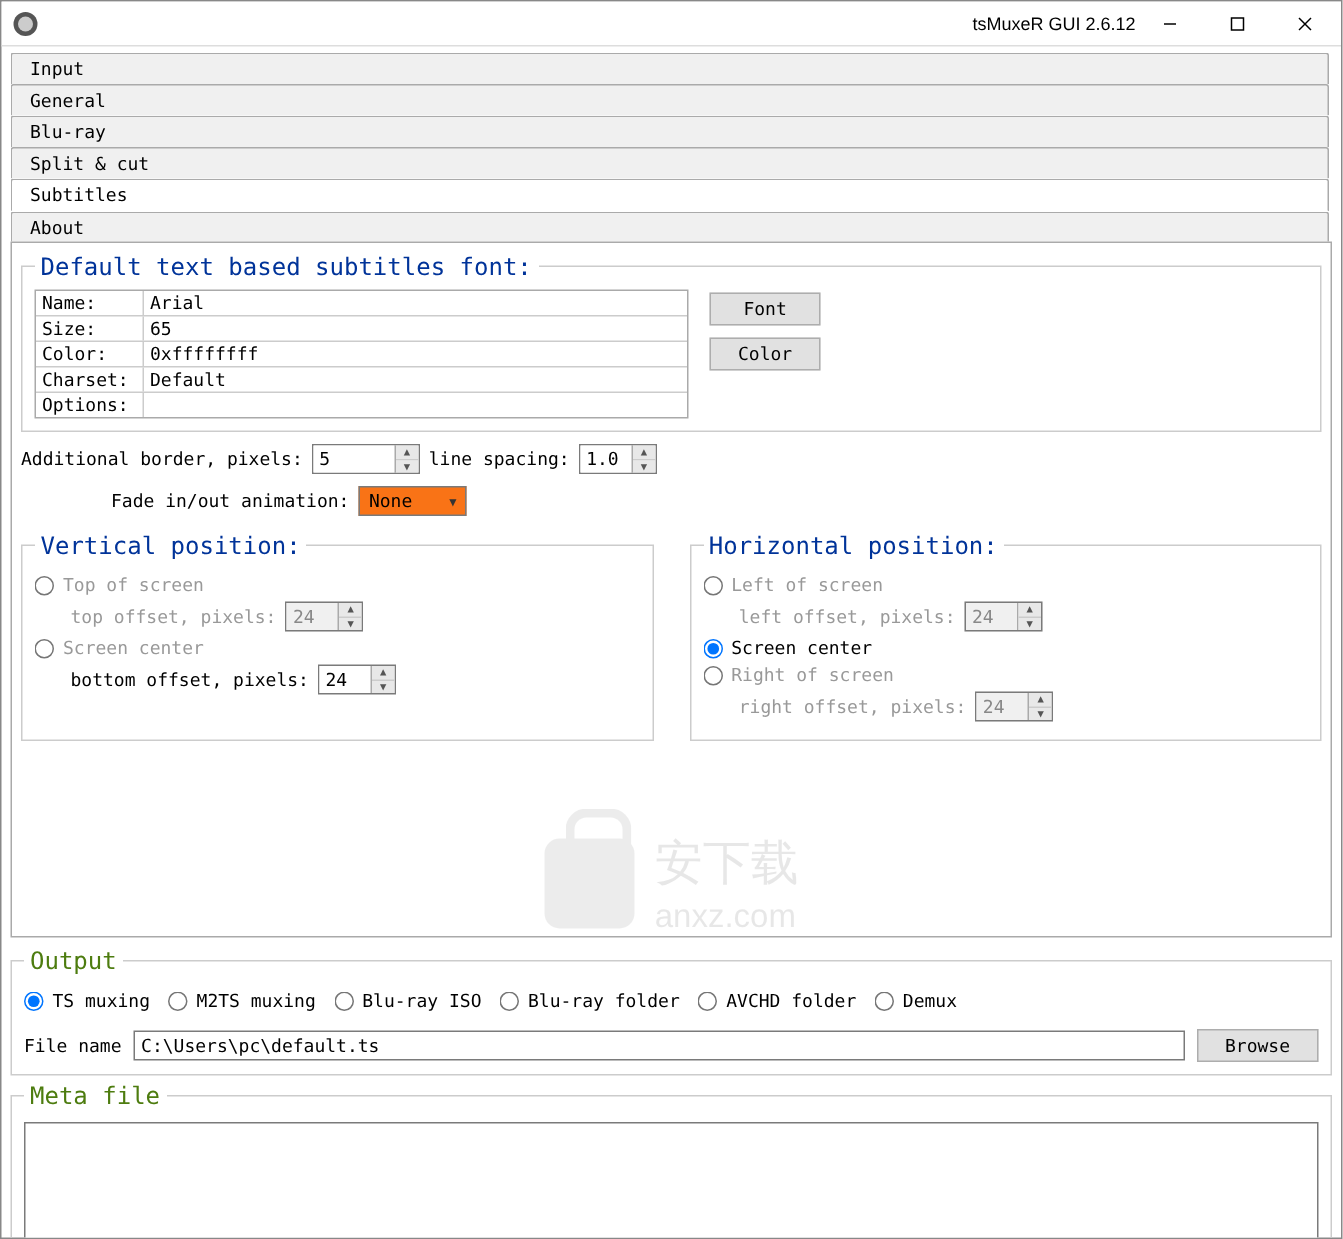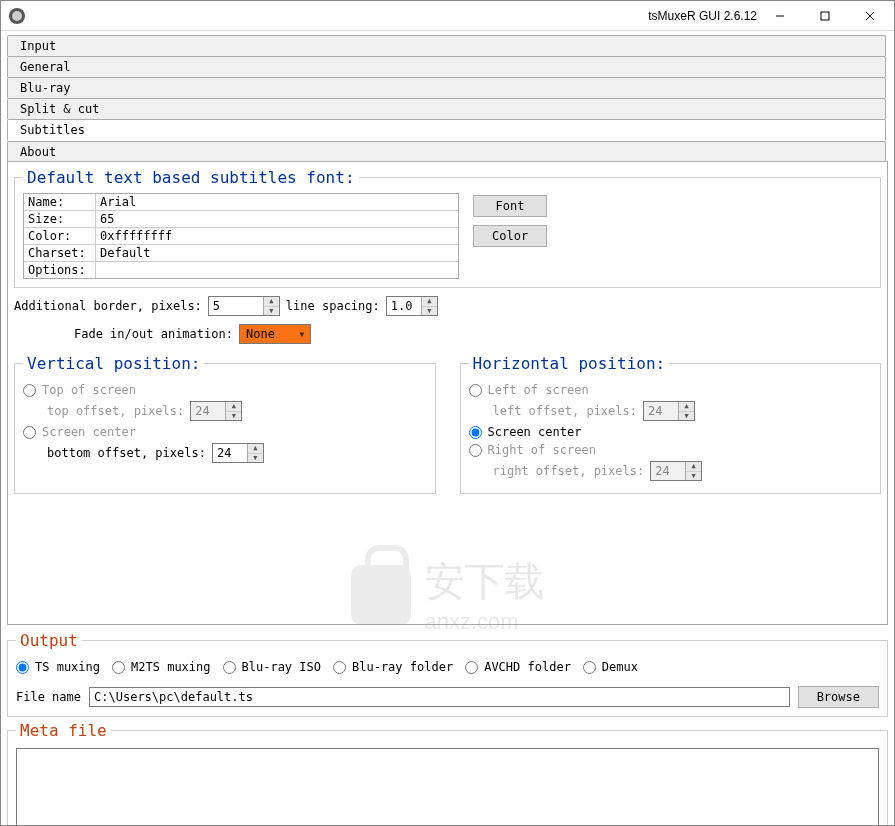--- a/index.html
+++ b/index.html
@@ -16,21 +16,21 @@
 
 
 .tabs { display: flex; padding: 3px 6px 0 6px; position: relative; flex-direction: column; }
 .tab { padding: 3px 12px; border: 1px solid #aaa; border-bottom: none; margin-right: 2px; background: #f0f0f0; position: relative; top: 1px; border-radius: 2px 2px 0 0; }
 .tab.active { background: #fff; z-index: 2; border-bottom: 1px solid #fff; }
 .tab-content { margin: 0 6px; border: 1px solid #aaa; padding: 6px; background: #fff; }
 
 
 fieldset { border: 1px solid #ccc; padding: 6px 8px 8px 8px; margin-bottom: 8px; position: relative; }
 legend { font-size: 16px; padding: 0 4px; color: #003399; }
-fieldset.plain legend { color: #c2410c; }
+fieldset.plain legend { color: #4d7c0f; }
 
 
 .font-row { display: flex; align-items: flex-start; gap: 14px; }
 .font-table { border: 1px solid #aaa; width: 436px; }
 .font-table .row { display: flex; border-bottom: 1px solid #ccc; }
 .font-table .row:last-child { border-bottom: none; }
 .font-table .key { width: 72px; padding: 1px 4px; border-right: 1px solid #ccc; }
 .font-table .val { flex: 1; padding: 1px 4px; }
 .font-btns { display: flex; flex-direction: column; gap: 8px; padding-top: 2px; }
 .btn { background: #e1e1e1; border: 1px solid #adadad; padding: 3px 18px; font-family: inherit; font-size: 12px; cursor: pointer; min-width: 70px; text-align: center; }
@@ -60,21 +60,21 @@
 .radio-line { display: flex; align-items: center; gap: 6px; margin: 4px 0; }
 .radio-line input[type=radio] { margin: 0; }
 .radio-line.disabled { color: #999; }
 .offset-line { margin-left: 24px; display: flex; align-items: center; gap: 6px; margin-bottom: 4px; }
 .offset-line.disabled { color: #999; }
 
 
 .watermark { position: absolute; left: 50%; top: 392px; transform: translateX(-50%); opacity: 0.15; display: flex; align-items: center; gap: 14px; pointer-events: none; }
 .watermark .lock { width: 60px; height: 60px; background: #888; border-radius: 10px; position: relative; }
 .watermark .lock::before { content: ""; position: absolute; top: -20px; left: 14px; width: 32px; height: 26px; border: 6px solid #888; border-bottom: none; border-radius: 14px 14px 0 0; }
-.watermark .txt1 { font-size: 40px; font-family: "Microsoft YaHei", sans-serif; color: #666; }
+.watermark .txt1 { font-size: 32px; font-family: "Microsoft YaHei", sans-serif; color: #666; }
 .watermark .txt2 { font-size: 22px; color: #666; font-family: Arial; }
 
 
 .output-sec { margin: 6px; }
 .output-sec fieldset { margin-bottom: 4px; }
 .radio-row { display: flex; gap: 12px; margin-bottom: 8px; flex-wrap: wrap; }
 .file-row { display: flex; align-items: center; gap: 8px; }
 .file-row input[type=text] { flex: 1; border: 1px solid #7a7a7a; padding: 2px 4px; font-family: inherit; font-size: 12px; }
 .meta-area { width: 100%; height: 170px; border: 1px solid #7a7a7a; background: #fff; margin-top: 2px; }
 

